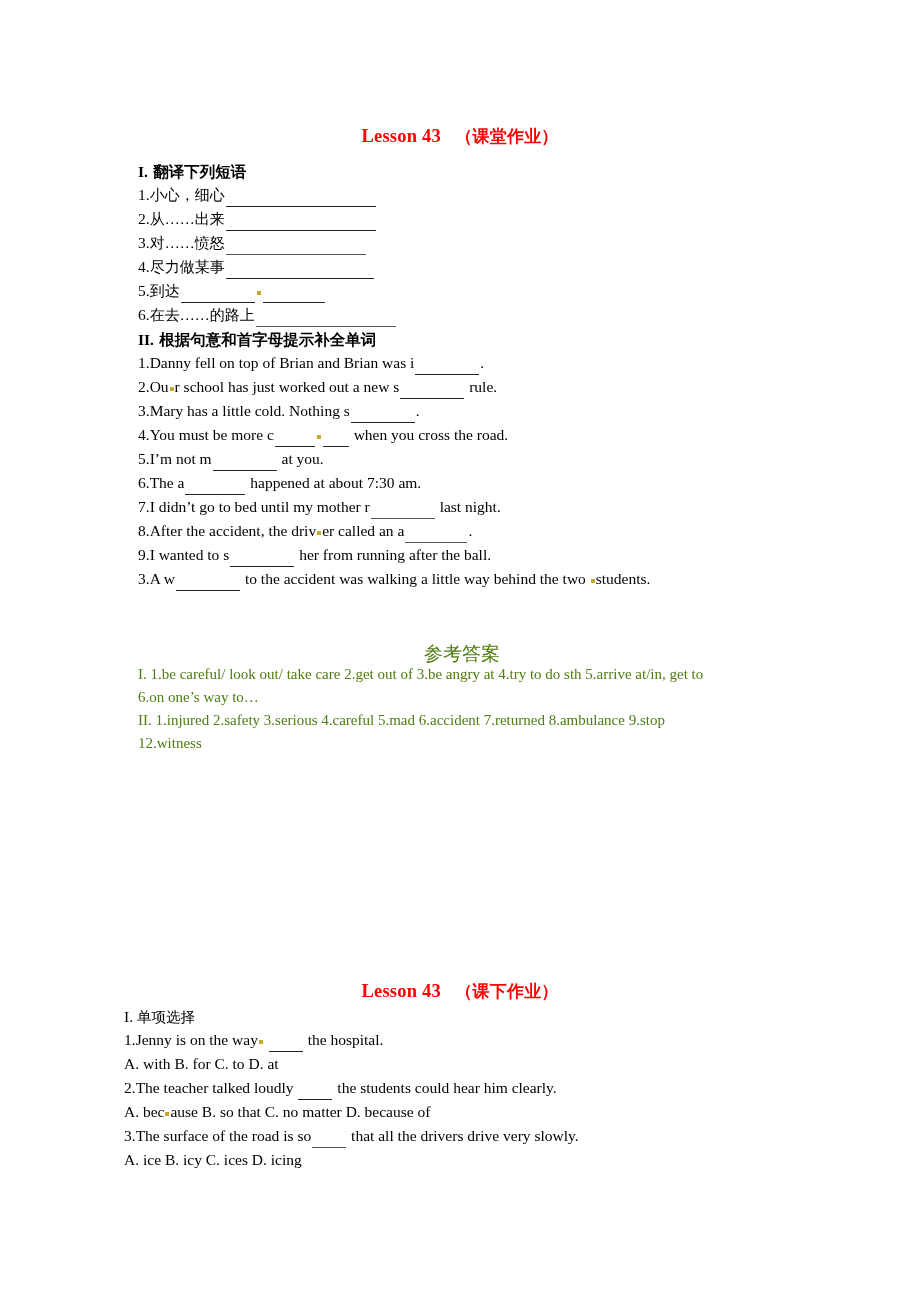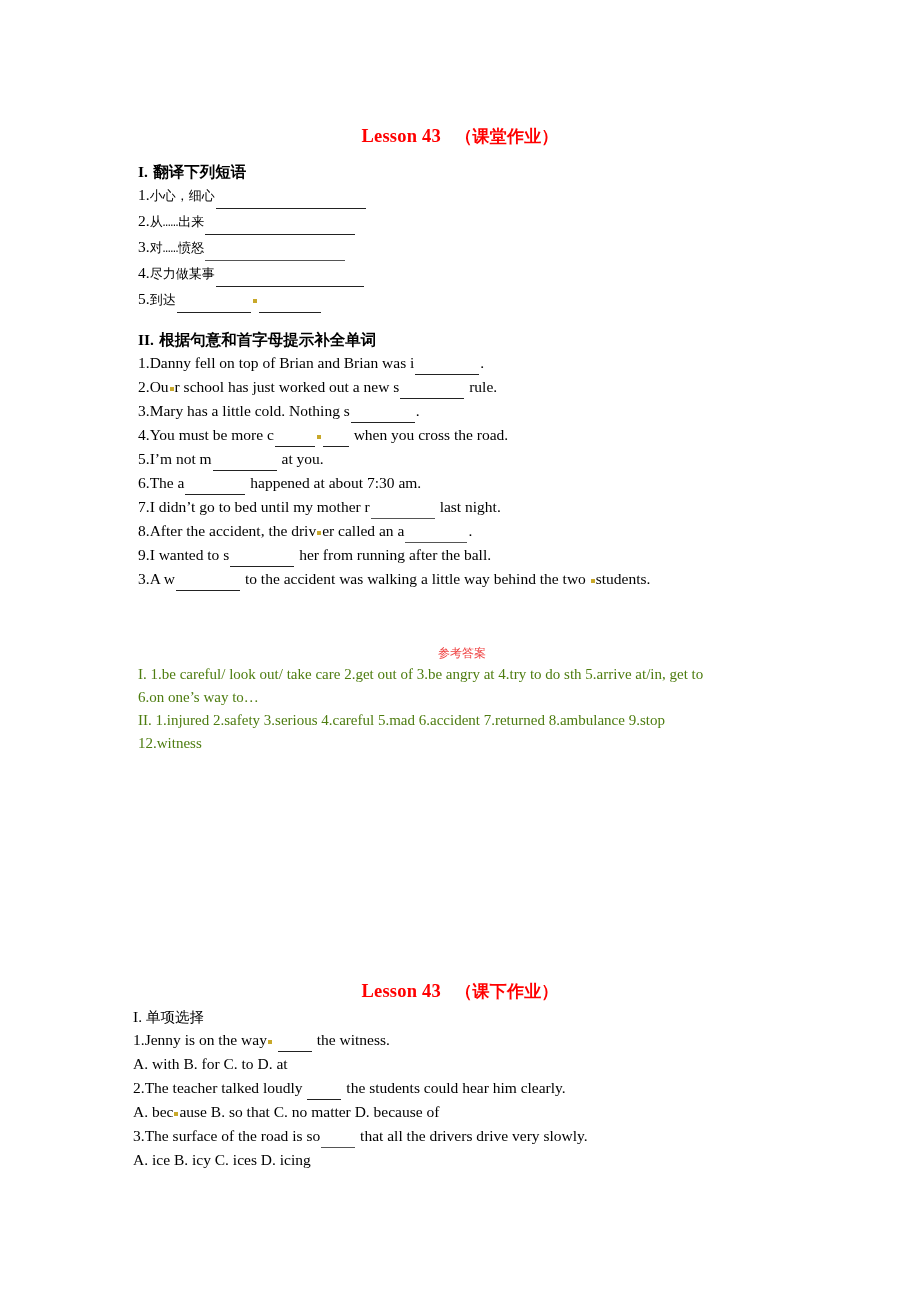--- a/index.html
+++ b/index.html
@@ -62,22 +62,22 @@
     font-size: 14.5px;
   }
 
   
   .line {
     font-size: 15.5px;
     line-height: 24px;
     white-space: pre-wrap;
   }
   .line .cn {
-    font-family: Liberation Mono, monospace;
-    font-size: 13px;
+    font-family: Liberation Serif, serif;
+    font-size: 15px;
   }
   .blank {
     display: inline-block;
     border-bottom: 1px solid #222;
     vertical-align: bottom;
     height: 14px;
     margin: 0 1px;
   }
   .blank-soft {
     display: inline-block;
@@ -92,38 +92,38 @@
     height: 4px;
     background: #c8a82a;
     vertical-align: baseline;
     position: relative;
     top: -1px;
     margin: 0 1px;
   }
 
   
   .answers-head {
-    color: #ef4444;
+    color: #4d7c0f;
     text-align: center;
-    font-size: 12px;
+    font-size: 19px;
     font-family: "DejaVu Sans", "Liberation Sans", sans-serif;
     line-height: 20px;
   }
   .answers-body {
     color: #4d7c0f;
     font-size: 15px;
     line-height: 23px;
   }
   .answers-body p { margin: 0; }
 
   
   #block-sec1 { position: absolute; left: 138px; top: 161px; width: 660px; }
   #block-sec2 { position: absolute; left: 138px; top: 329px; width: 700px; }
   #block-answers { position: absolute; left: 138px; top: 643px; width: 648px; }
-  #block-bottom { position: absolute; left: 133px; top: 1006px; width: 700px; }
+  #block-bottom { position: absolute; left: 124px; top: 1006px; width: 700px; }
 </style>
 </head>
 <body>
 
 <div class="page">
 
   <div class="lesson-title title-1">
     <span>Lesson 43</span><span>&nbsp;&nbsp;&nbsp;</span><span class="cn">（课堂作业）</span>
   </div>
 
@@ -136,20 +136,21 @@
     <div class="line"><span>1.</span><span class="cn">小心，细心</span><span class="blank" style="width:150px"></span></div>
 
     <div class="line"><span>2.</span><span class="cn">从……出来</span><span class="blank" style="width:150px"></span></div>
 
     <div class="line"><span>3.</span><span class="cn">对……愤怒</span><span class="blank-soft" style="width:140px"></span></div>
 
     <div class="line"><span>4.</span><span class="cn">尽力做某事</span><span class="blank" style="width:148px"></span></div>
 
     <div class="line"><span>5.</span><span class="cn">到达</span><span class="blank" style="width:74px"></span><span class="mark"></span><span class="blank" style="width:62px"></span></div>
 
+    <div class="line"><span>6.</span><span class="cn">在去……的路上</span><span class="blank-soft" style="width:140px"></span></div>
   </div>
 
   <div id="block-sec2">
     <div class="section-head">
       <span class="rom">II.</span>
       <span>根据句意和首字母提示补全单词</span>
     </div>
 
     <div class="line"><span>1.</span><span>Danny fell on top of Brian and Brian was i</span><span class="blank" style="width:64px"></span><span>.</span></div>
 
@@ -185,21 +186,21 @@
   <div class="lesson-title title-2">
     <span>Lesson 43</span><span>&nbsp;&nbsp;&nbsp;</span><span class="cn">（课下作业）</span>
   </div>
 
   <div id="block-bottom">
     <div class="section-head-plain">
       <span>I.</span>
       <span class="cn">单项选择</span>
     </div>
 
-    <div class="line"><span>1.</span><span>Jenny is on the way</span><span class="mark"></span><span> </span><span class="blank" style="width:34px"></span><span> the witness.</span></div>
+    <div class="line"><span>1.</span><span>Jenny is on the way</span><span class="mark"></span><span> </span><span class="blank" style="width:34px"></span><span> the hospital.</span></div>
 
     <div class="line">A. with B. for C. to D. at</div>
 
     <div class="line"><span>2.</span><span>The teacher talked loudly </span><span class="blank" style="width:34px"></span><span> the students could hear him clearly.</span></div>
 
     <div class="line"><span>A. bec</span><span class="mark"></span><span>ause B. so that C. no matter D. because of</span></div>
 
     <div class="line"><span>3.</span><span>The surface of the road is so</span><span class="blank-soft" style="width:34px"></span><span> that all the drivers drive very slowly.</span></div>
 
     <div class="line">A. ice B. icy C. ices D. icing</div>

